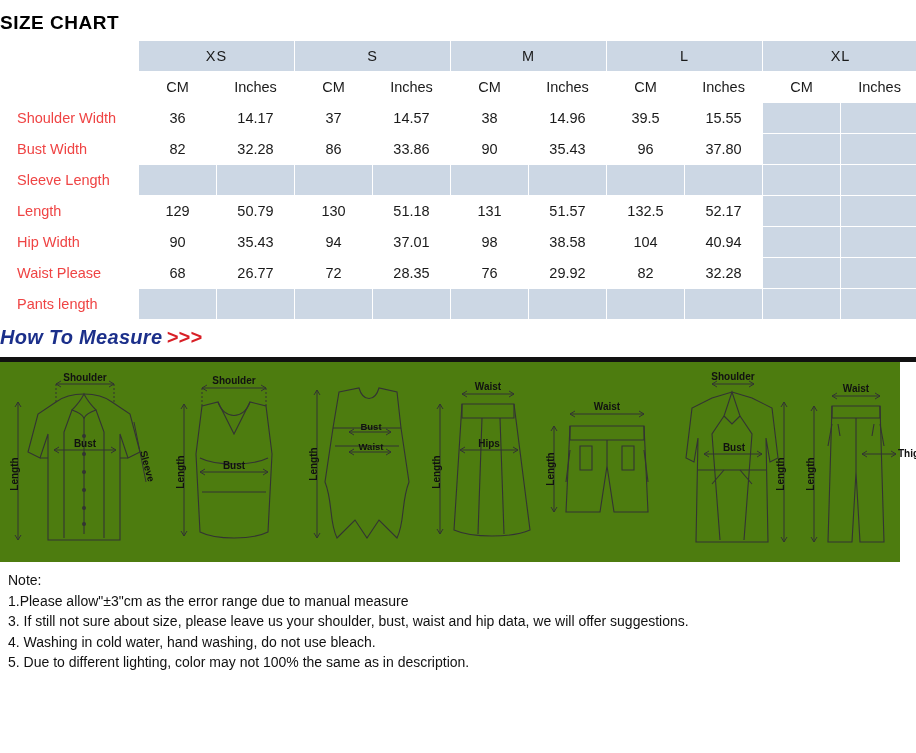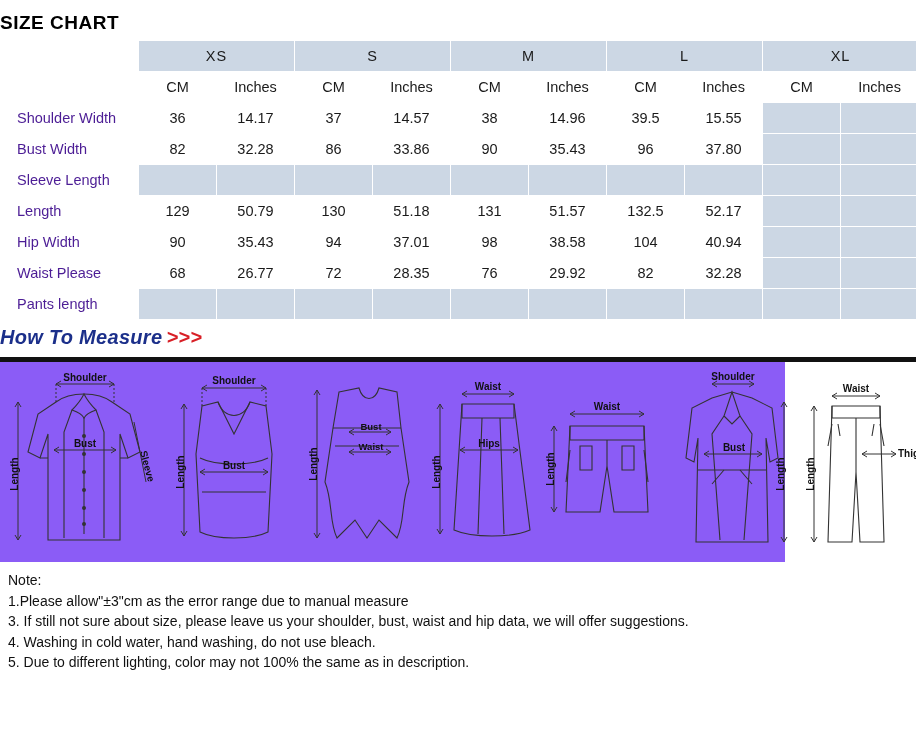--- a/index.html
+++ b/index.html
@@ -72,21 +72,21 @@
     border-bottom: 1px solid #ffffff;
   }
   .unit-row td.blank-corner { background: #ffffff; }
 
   
   tbody td.rowlabel {
     background: #ffffff;
     text-align: left;
     padding-left: 16px;
     font-size: 14.5px;
-    color: #4c1d95;
+    color: #ef4444;
   }
   tbody td.val {
     background: #ffffff;
   }
   tbody tr.shaded td.val,
   tbody tr.shaded td.rowlabel {
     background: #ccd7e4;
   }
   tbody tr.shaded td.rowlabel { background: #ffffff; }
   tbody td.empty { background: #ccd7e4; }
@@ -124,22 +124,22 @@
     right: 0;
     bottom: 0;
     height: 5px;
     background: #111111;
   }
 
   
   .figures {
     position: relative;
     height: 200px;
-    width: 785px;
-    background: #8b5cf6;
+    width: 900px;
+    background: #4d7c0f;
   }
   .fig {
     position: absolute;
     top: 0;
     height: 200px;
   }
   .fig svg { display: block; }
 
   
   .notes {

